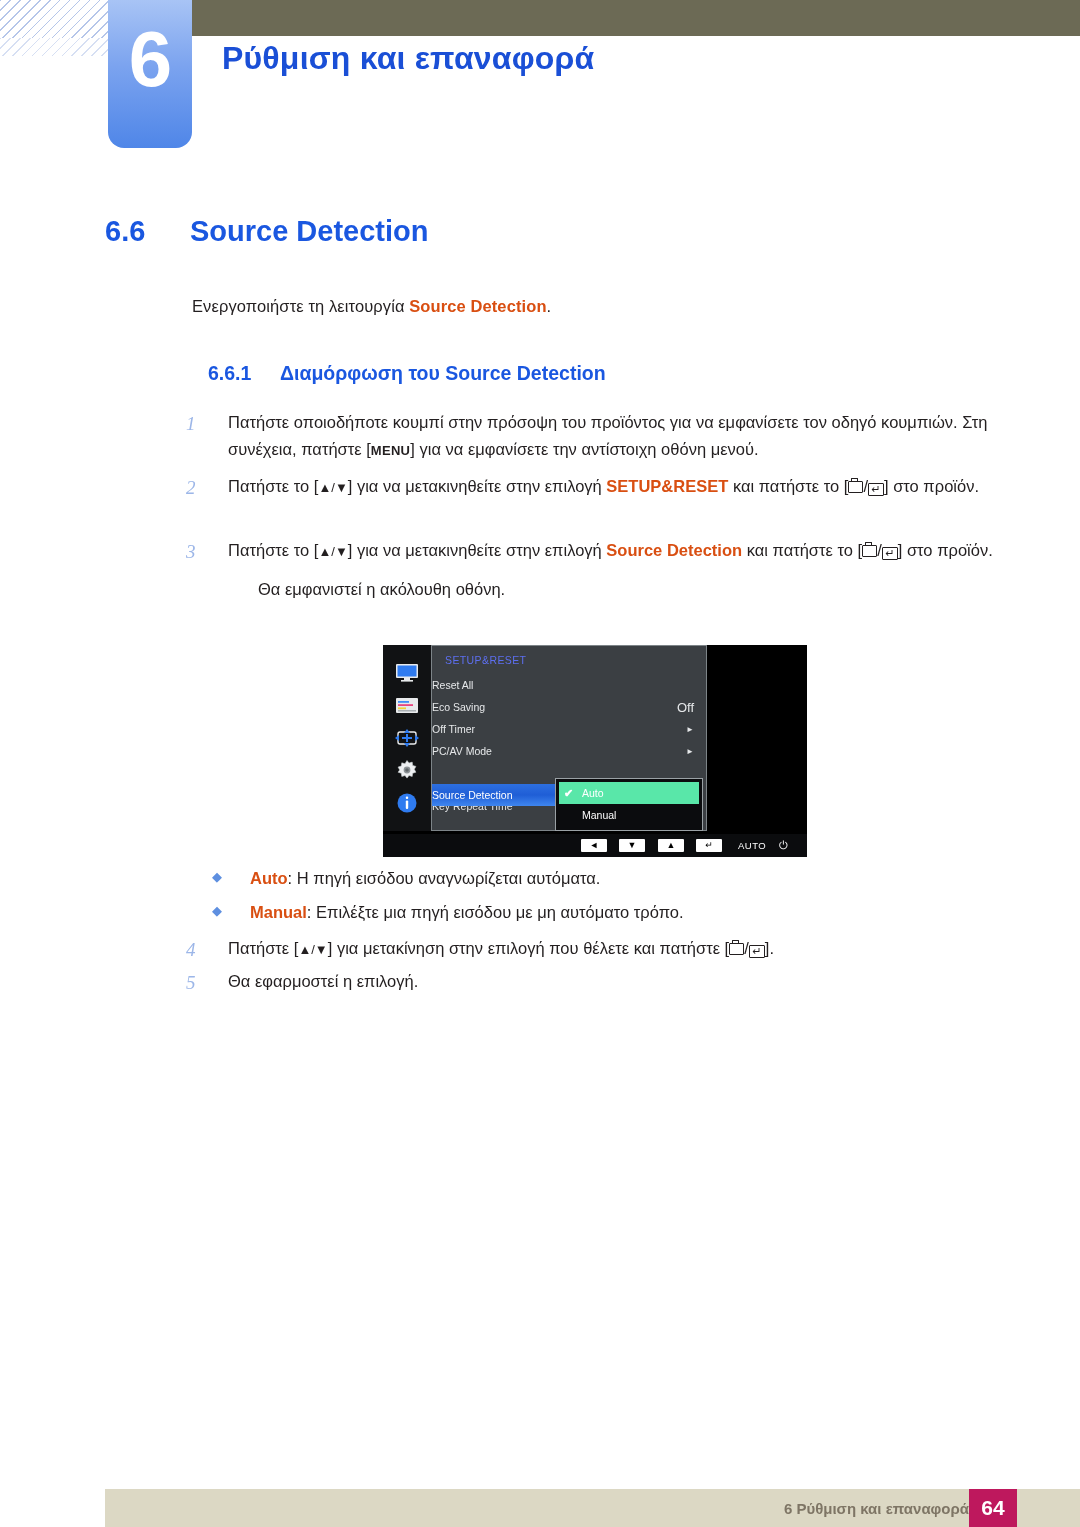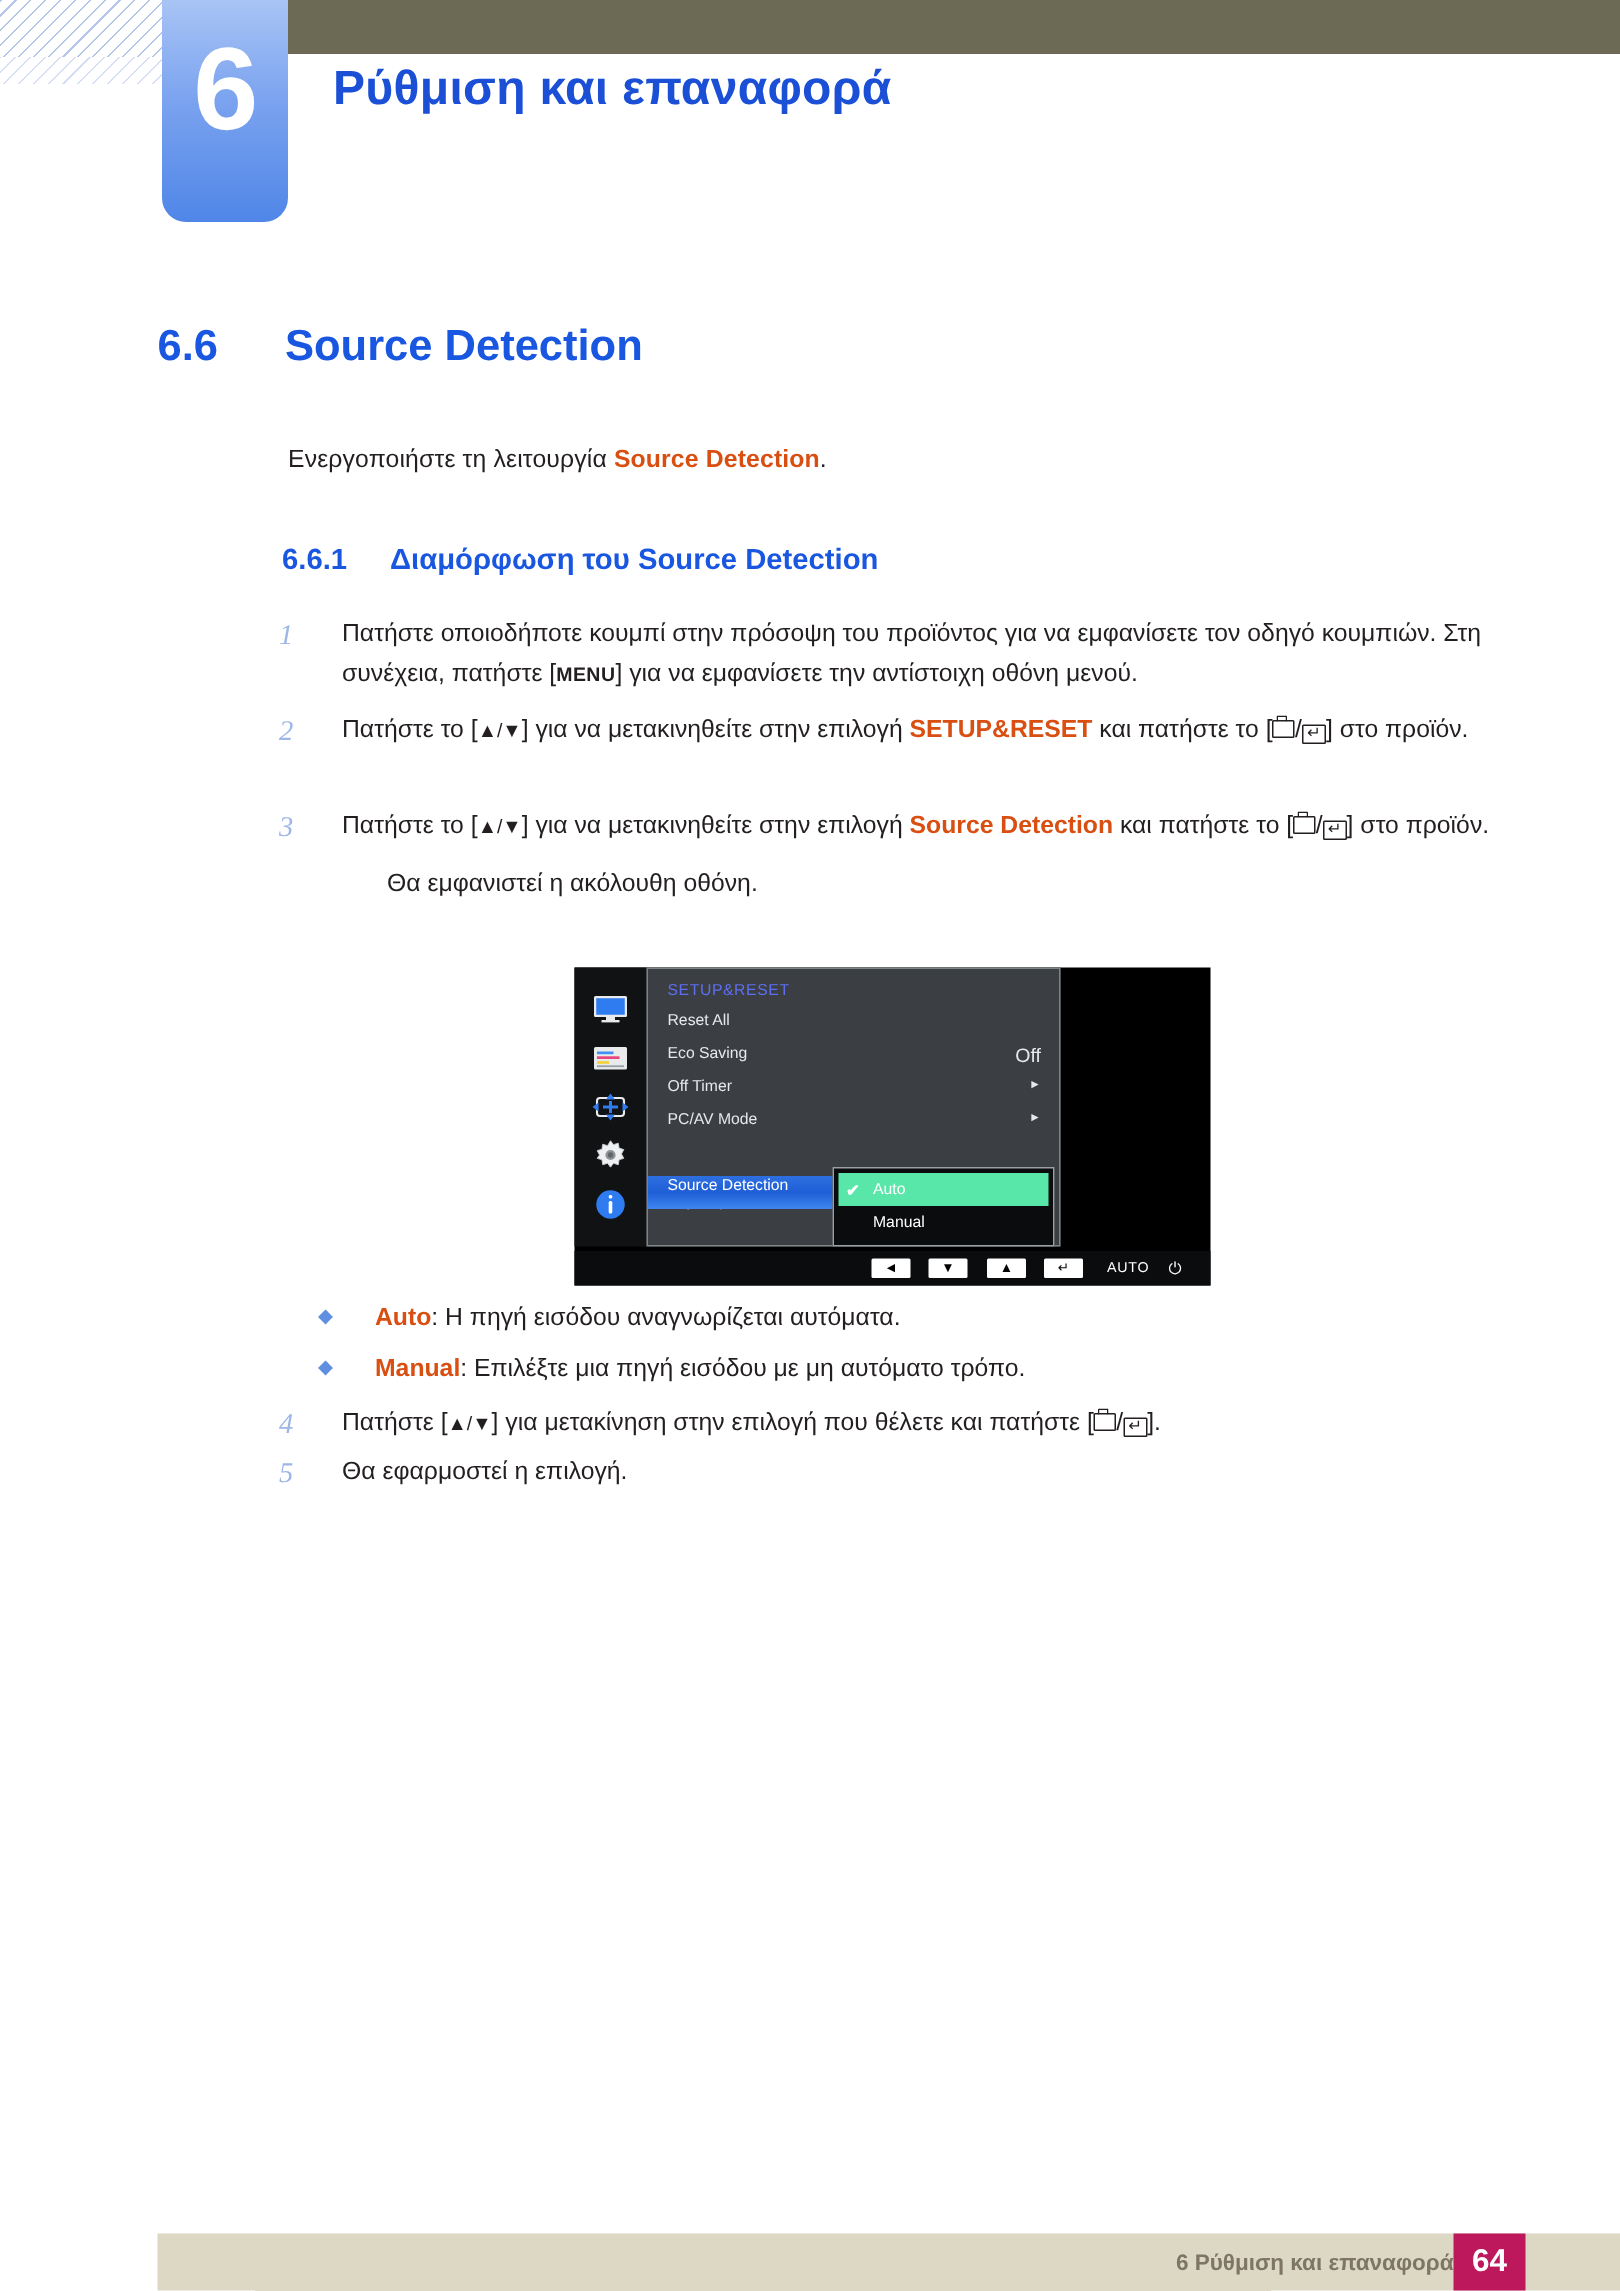--- a/index.html
+++ b/index.html
@@ -97,21 +97,21 @@
 
   #sub-head {
     position: absolute;
     left: 188px; top: 362px;
     display: flex;
     align-items: baseline;
     color: #1a57e0;
     font-weight: bold;
     font-size: 19.5px;
   }
-  #sub-head .num { width: 72px; }
+  #sub-head .num { width: 72px; margin-left: 20px; }
 
   
   .step {
     position: absolute;
     left: 186px;
     width: 830px;
     display: flex;
   }
   .step .marker {
     width: 42px;
@@ -202,22 +202,22 @@
     color: #5d6ff0;
     font-size: 10.5px;
     letter-spacing: 0.4px;
   }
   .osd-row {
     position: absolute;
     left: 0;
     width: 100%;
     height: 22px;
     display: flex;
-    box-sizing: border-box;
-    padding-left: 13px;
+    align-items: center;
+    box-sizing: border-box;
     padding-right: 12px;
     color: #e6e8ea;
     font-size: 10.5px;
   }
   .osd-row .val { margin-left: auto; font-size: 13px; color: #e6e8ea; }
   .osd-row .arrow { margin-left: auto; font-size: 8px; color: #e6e8ea; }
   .osd-row.selected {
     background: linear-gradient(to bottom, #2d6fe0 0%, #1f5ed6 50%, #3f86ef 100%);
     width: 172px;
     color: #ffffff;

